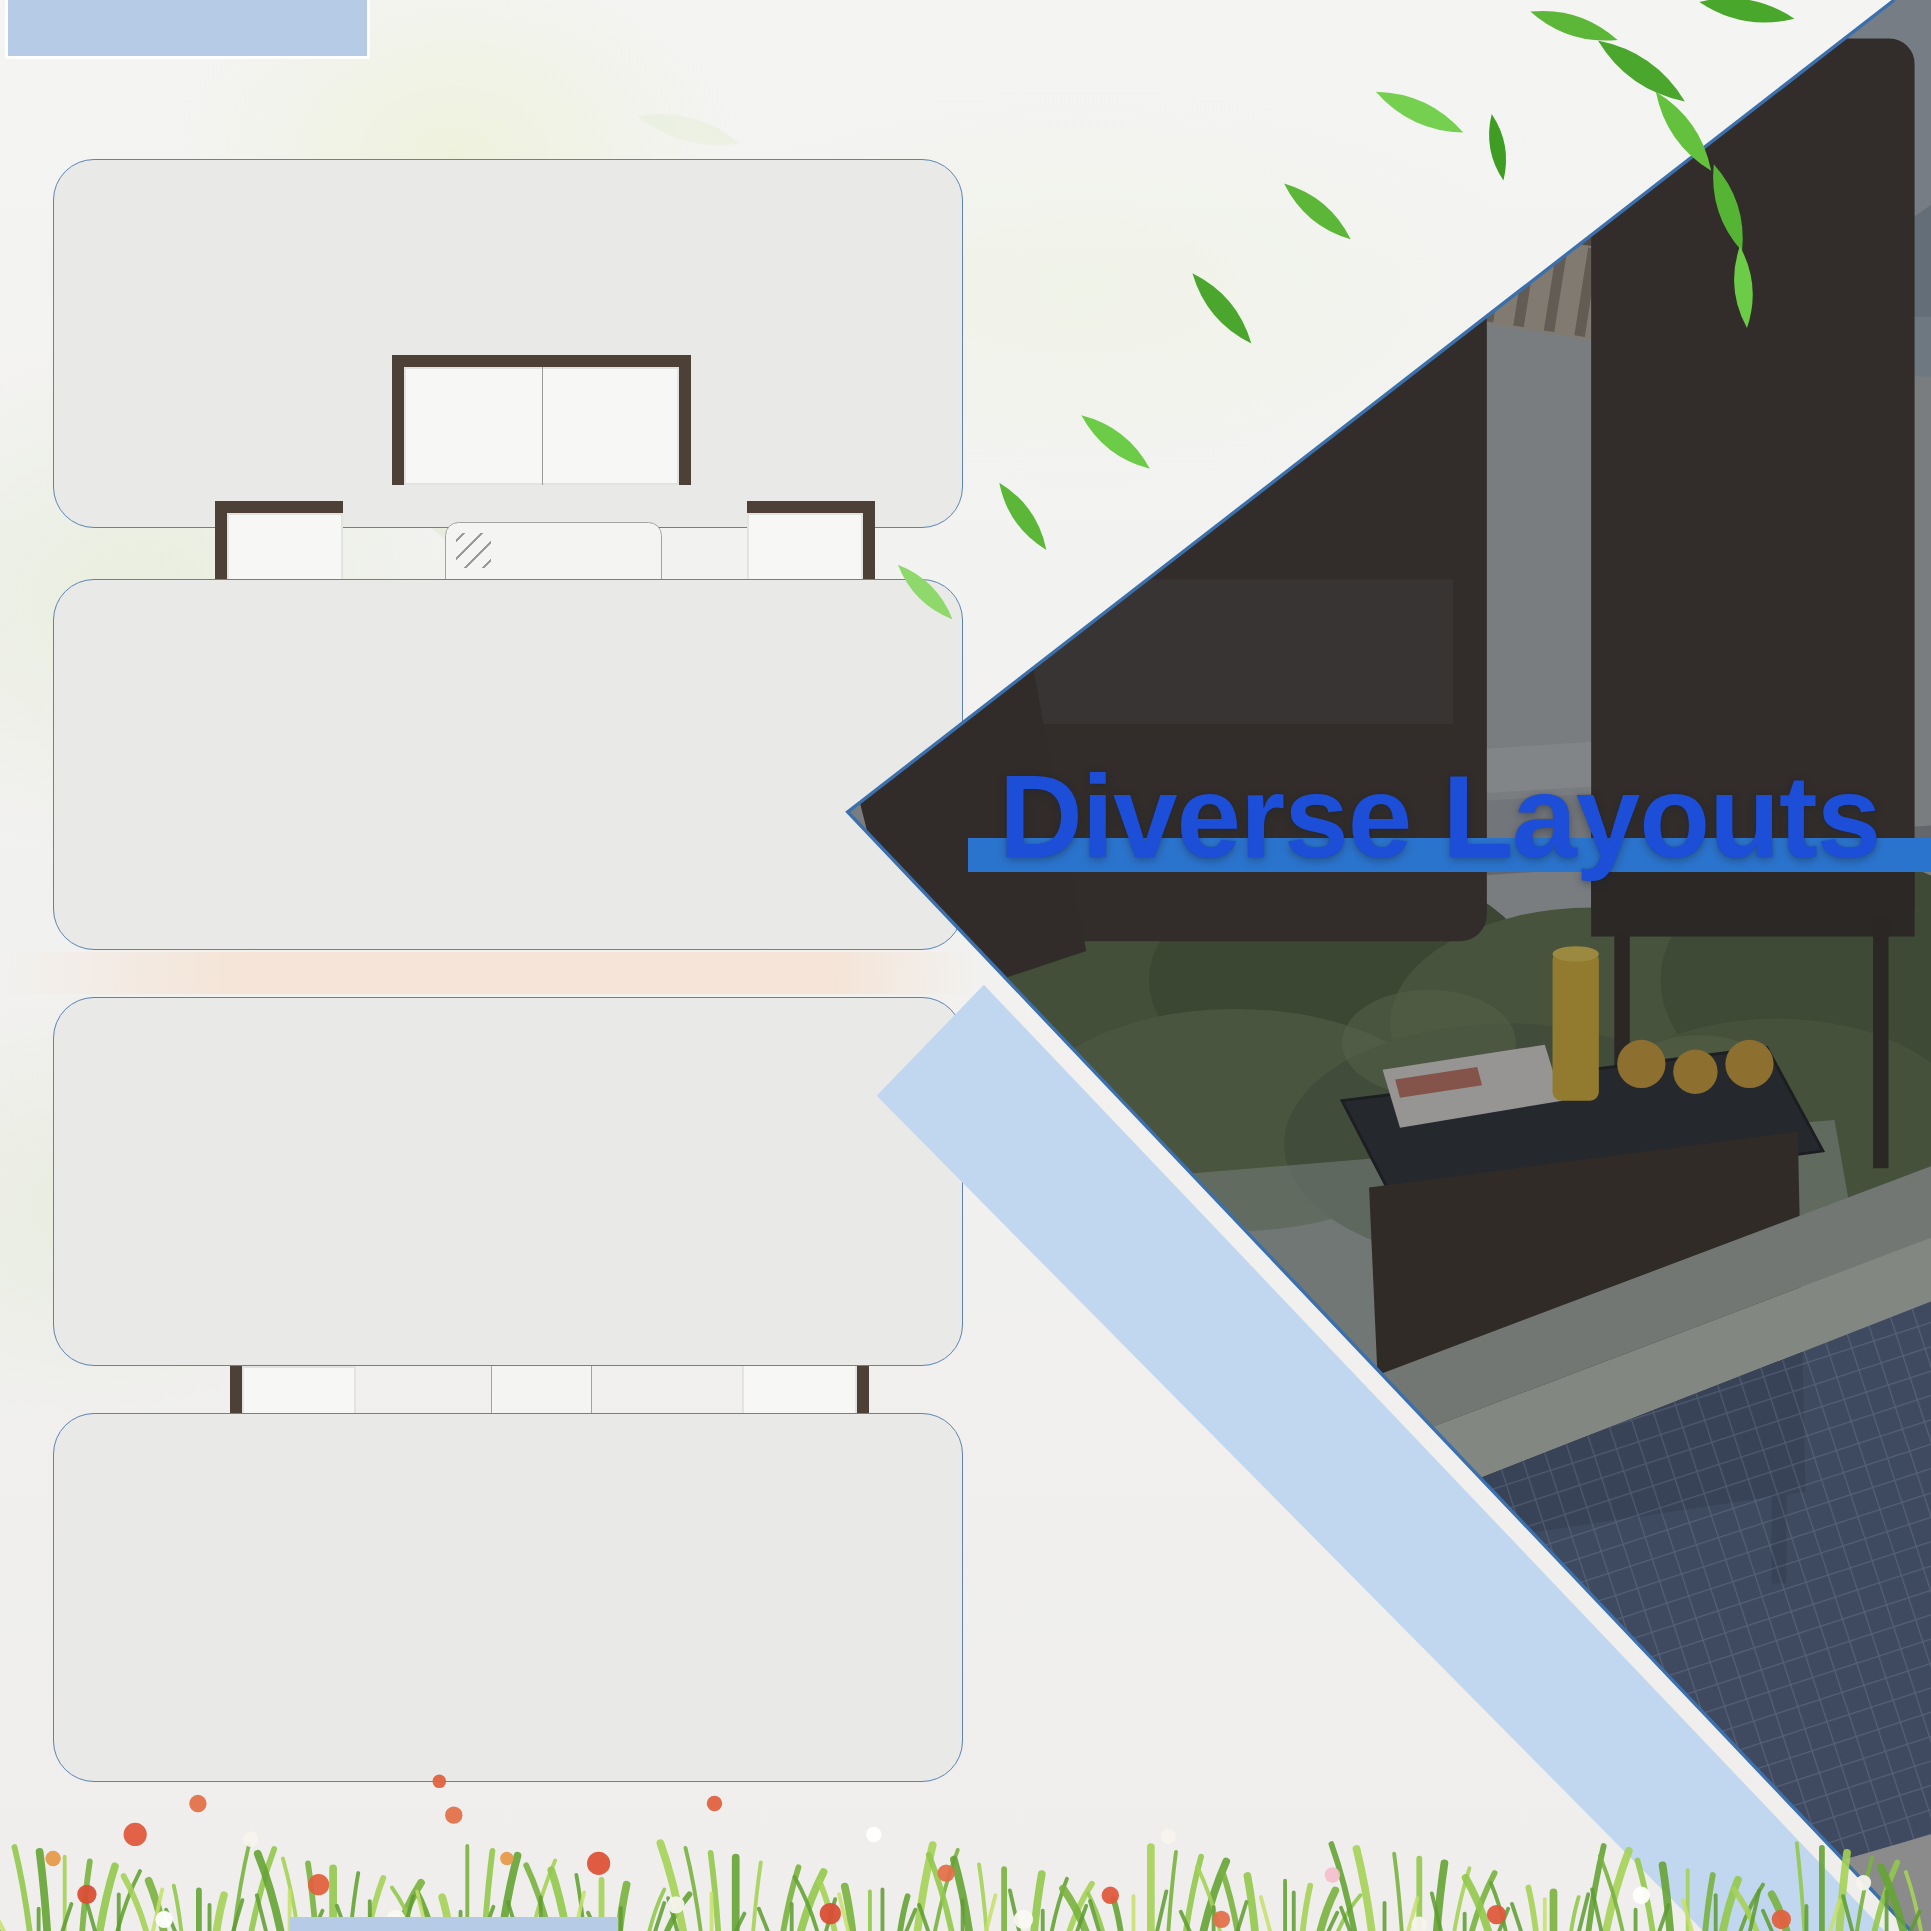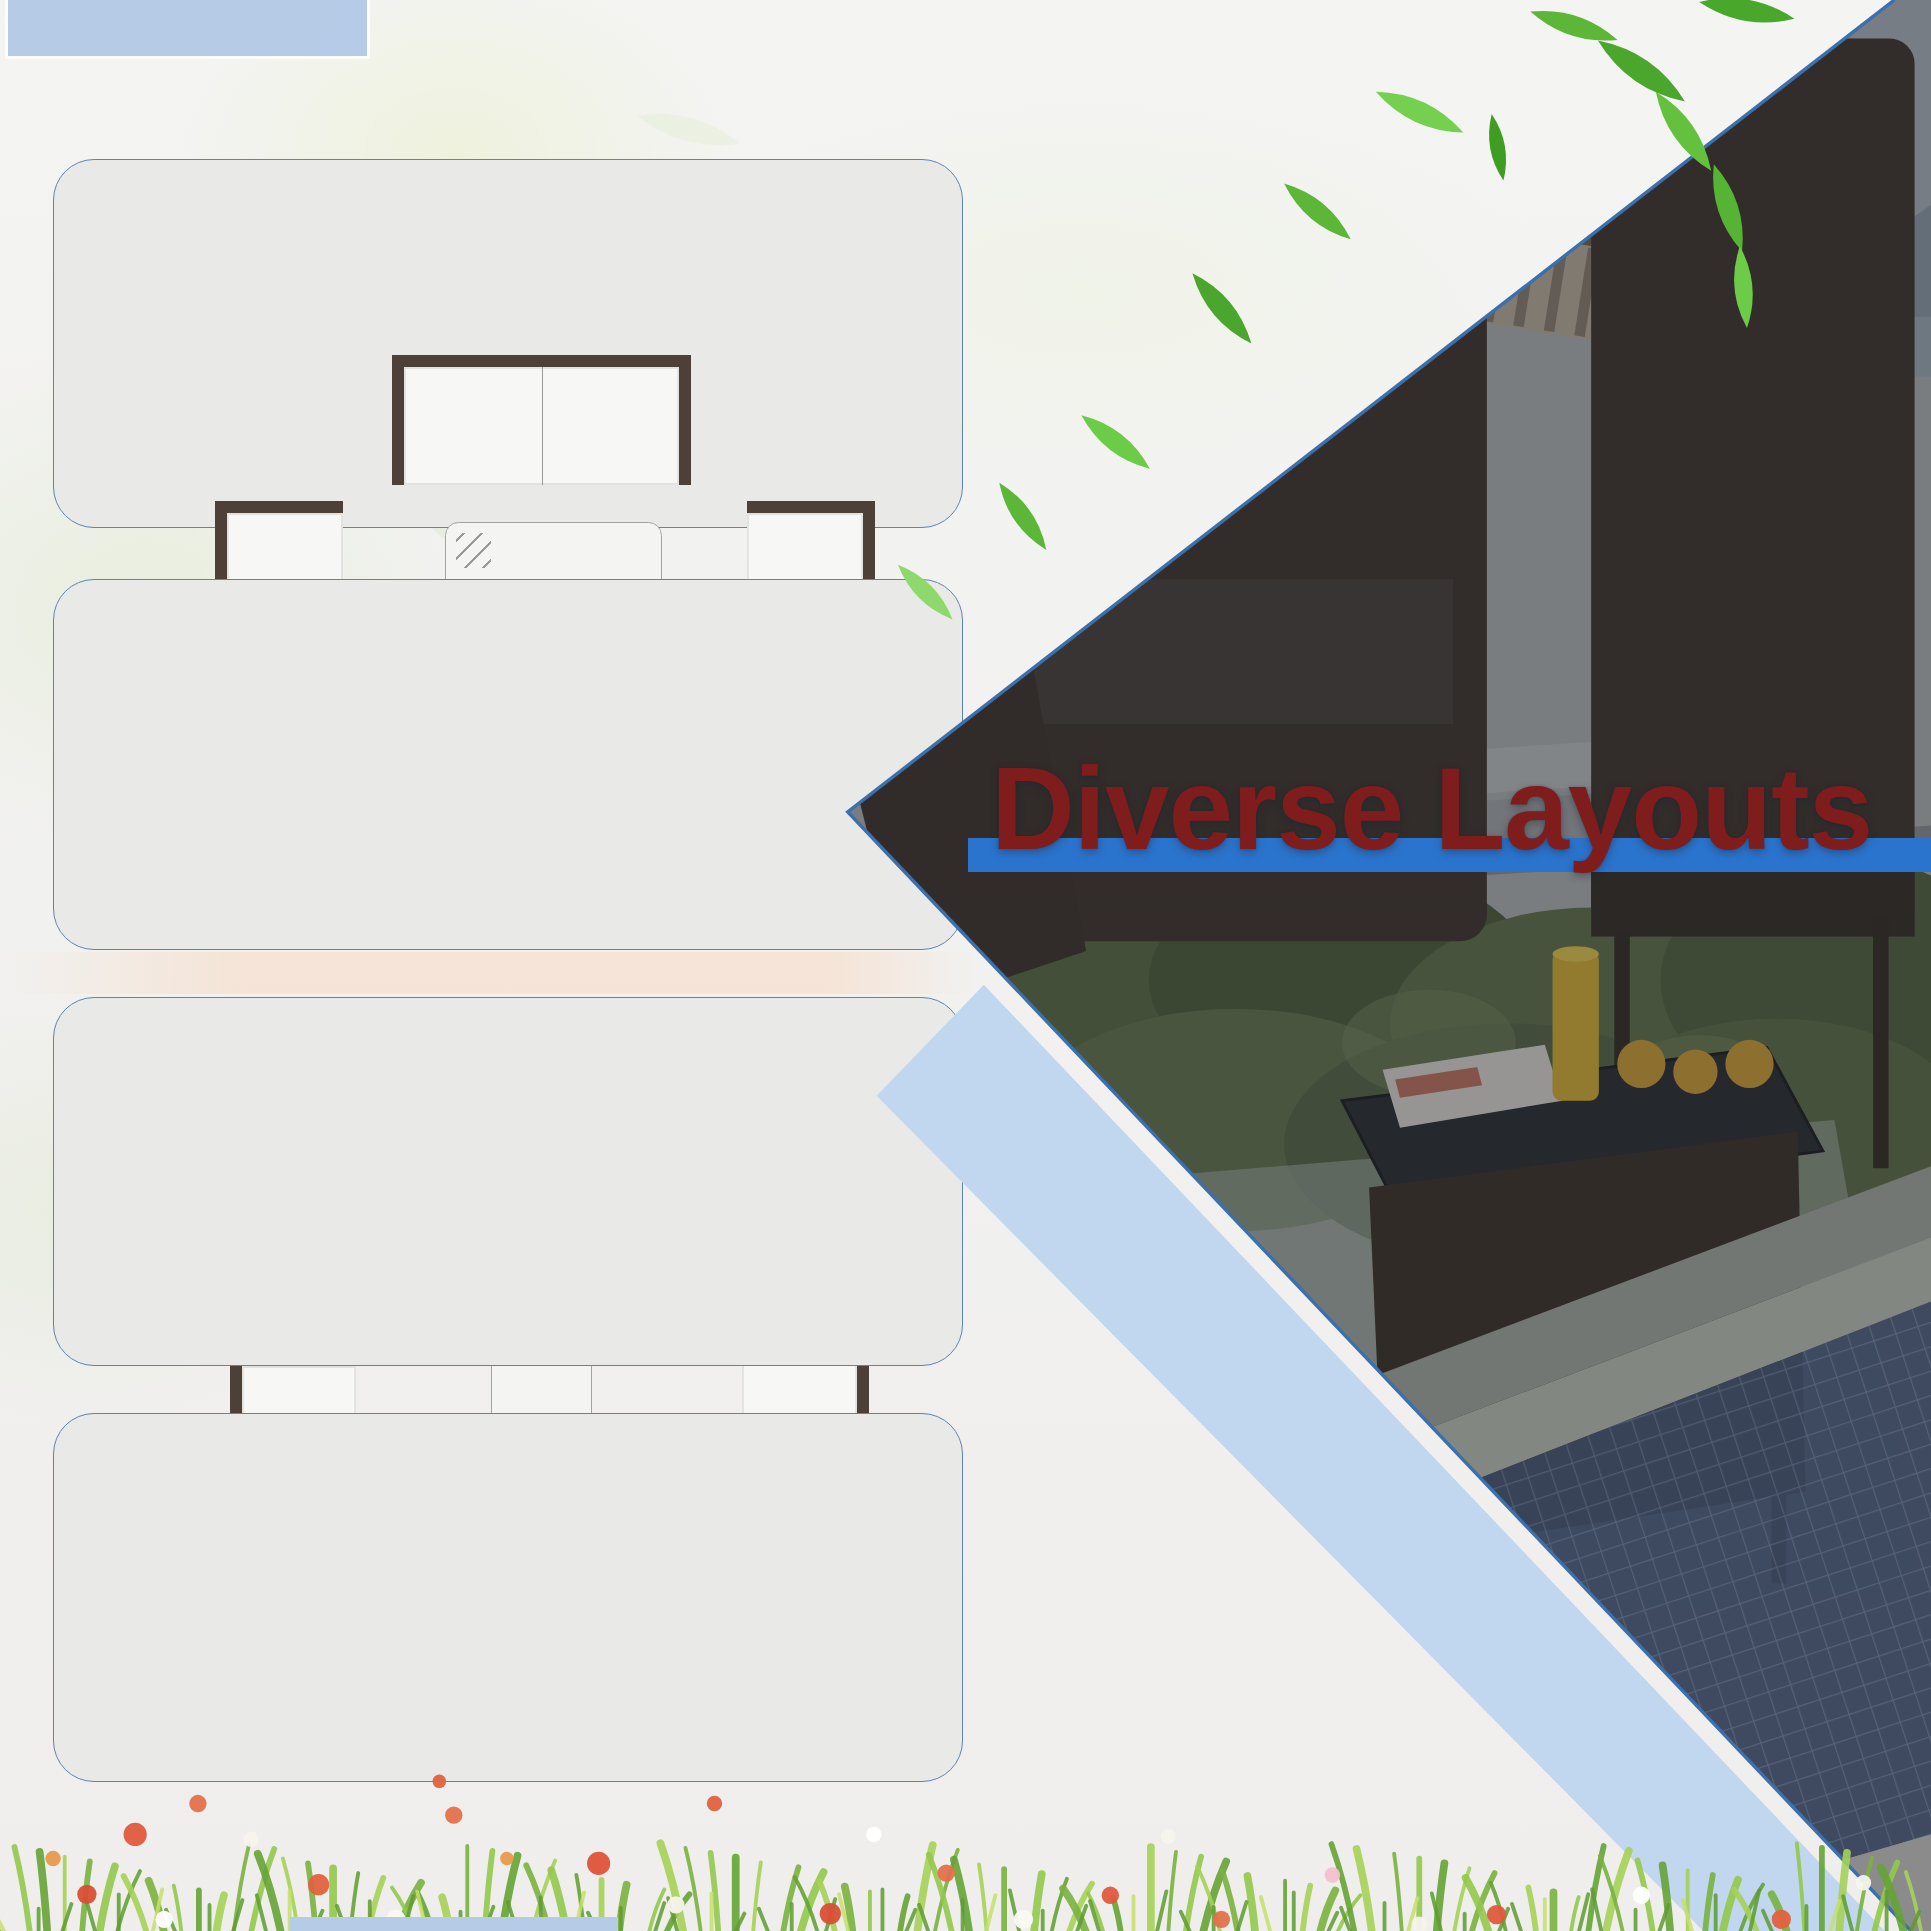--- a/index.html
+++ b/index.html
@@ -23,22 +23,22 @@
   .furn .divider-v{position:absolute;top:0;bottom:0;width:1.9px;background:#9b9b99;}
   .furn .divider-h{position:absolute;left:0;right:0;height:1.9px;background:#9b9b99;}
   .coffee-table{background:#f4f4f2;border:1.9px solid #a3a3a1 !important;border-radius:13.5px;
         box-shadow:none;}
   .shine{position:absolute;width:35px;height:35px;
         background:repeating-linear-gradient(135deg, rgba(0,0,0,0) 0 4.8px, #9a9a98 4.8px 6.8px, rgba(0,0,0,0) 6.8px 12.6px);}
   .shine.top-left{left:9.7px;top:9.7px;}
   .shine.top-right{right:9.7px;top:9.7px;}
   
   #title-bar{position:absolute;z-index:5;}
-  #page-title{position:absolute;z-index:6;margin:0;left:991px;top:751px;
-      font-size:116px;font-weight:bold;letter-spacing:-1px;color:#7f1d1d;line-height:1;
+  #page-title{position:absolute;z-index:6;margin:8px;left:991px;top:751px;
+      font-size:116px;font-weight:bold;letter-spacing:-1px;color:#1d4ed8;line-height:1;
       text-shadow:0 2.9px 8.7px rgba(25,35,55,.40), 0 0 1.9px rgba(20,30,50,.25);white-space:nowrap;}
   .accent{position:absolute;z-index:7;}
   #bar-topleft{box-shadow:0 0 0 2.9px rgba(255,255,255,.9);}
 </style>
 </head>
 <body>
 
 <div id="stage">
   <div id="bg"></div>
   <div id="peach-band"></div>

